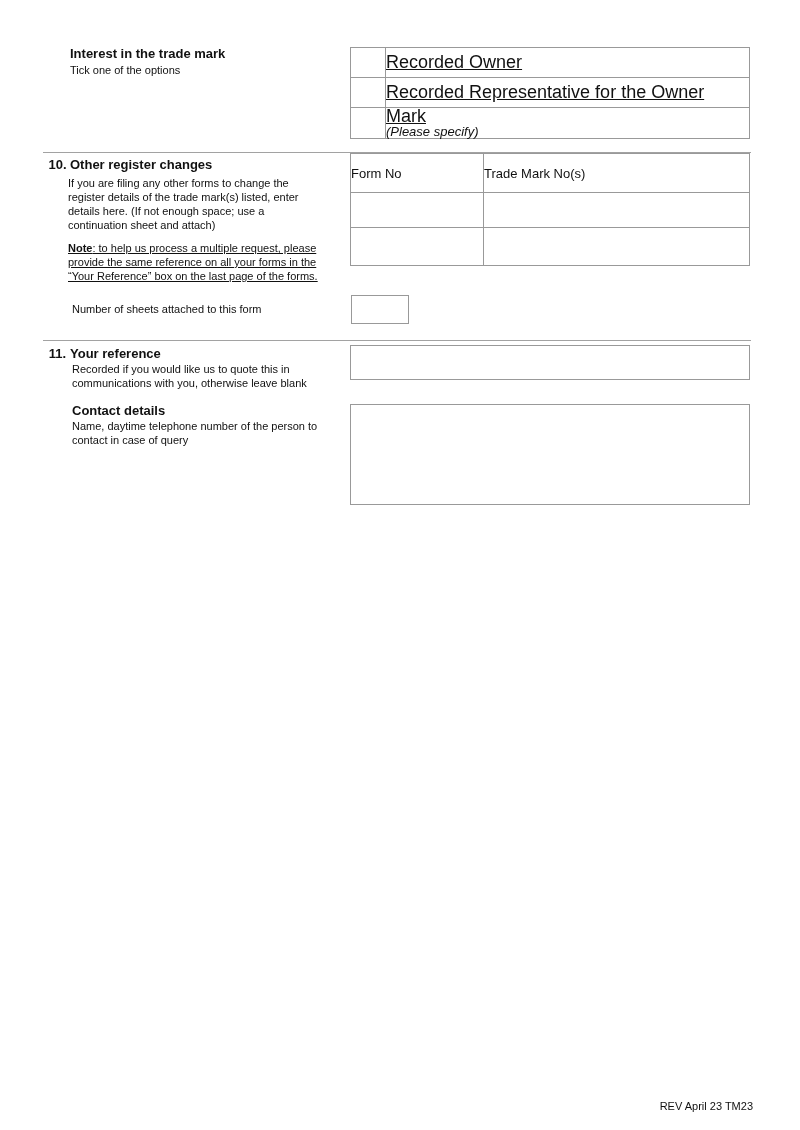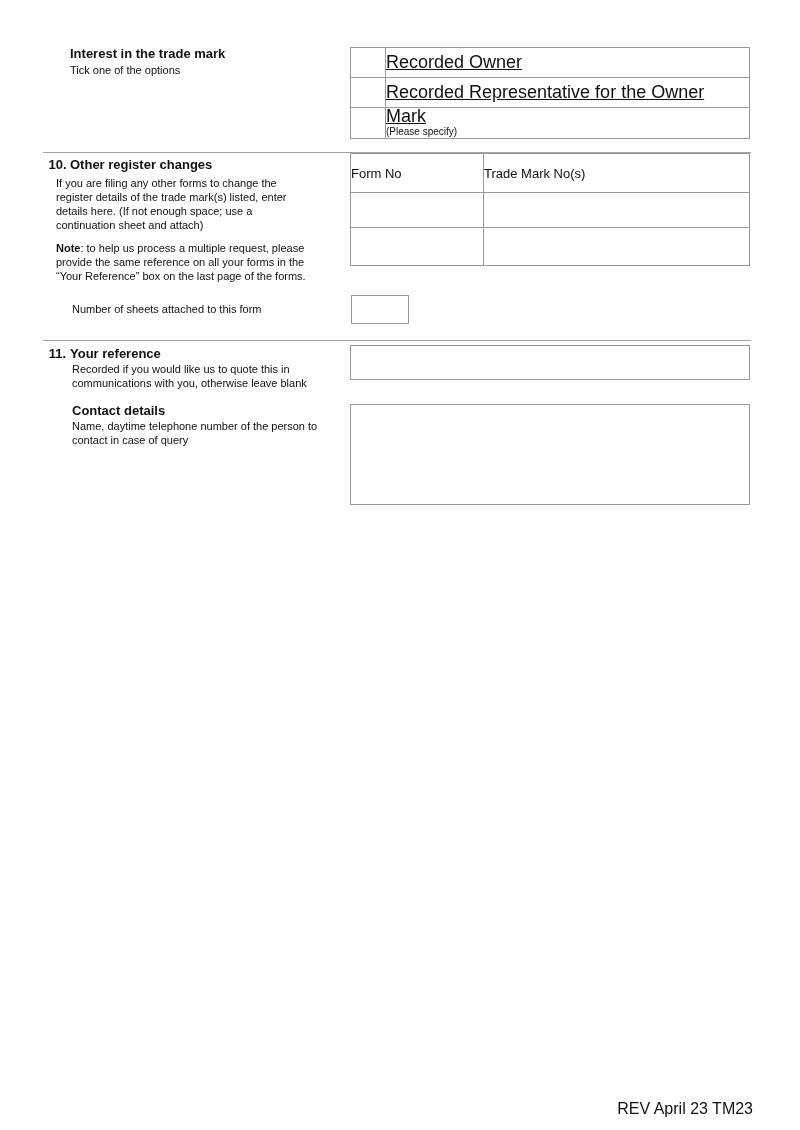--- a/index.html
+++ b/index.html
@@ -20,45 +20,45 @@
     white-space: nowrap;
     text-align: center;
   }
   .numrow { display: flex; }
   .num { width: 25px; flex: 0 0 25px; }
   .body {
     font-size: 11px;
     line-height: 14px;
   }
   .body p { margin: 0; }
-  .body p + p { margin-top: 9px; }
+  .body p + p { margin-top: 9px; text-decoration: underline; }
   table.grid {
     border-collapse: collapse;
     table-layout: fixed;
   }
   table.grid td {
     border: 1px solid #999999;
     vertical-align: middle;
     padding: 0;
   }
   td.opt { padding-left: 8px; }
   .optlabel { font-size: 18px; line-height: 15px; text-decoration: underline; }
-  .specify { font-size: 10px; line-height: 12px; }
+  .specify { font-size: 13px; font-style: italic; line-height: 12px; }
   td.hd { padding-left: 14px; font-size: 13px; }
   .box {
     border: 1px solid #999999;
     background: #ffffff;
     box-sizing: border-box;
   }
   .divider {
     height: 1px;
     background: #a2a2a2;
   }
   .footer {
-    font-size: 16px;
+    font-size: 11px;
     white-space: nowrap;
     text-align: right;
   }
 </style>
 </head>
 <body>
 
 <div class="page">
 
   <div class="abs h" style="left:70px; top:46px;">Interest in the trade mark</div>
@@ -91,21 +91,21 @@
     </tr>
   </tbody>
     </table>
 
   <div class="abs divider" style="left:43px; top:152px; width:708px;"></div>
 
   <div class="abs h numrow" style="left:45px; top:157px;">
     <span class="num">10.</span>
     <span>Other register changes</span>
   </div>
-  <div class="abs body" style="left:56px; top:176px; width:258px;">
+  <div class="abs body" style="left:68px; top:176px; width:258px;">
     <p>If you are filing any other forms to change the register details of the trade mark(s) listed, enter details here. (If not enough space; use a continuation sheet and attach)</p>
     <p><b>Note</b><span>: to help us process a multiple request, please provide the same reference on all your forms in the “Your Reference” box on the last page of the forms.</span></p>
   </div>
   <div class="abs body" style="left:72px; top:302px; width:260px;">Number of sheets attached to this form</div>
 
   <table class="abs grid" style="left:350px; top:153px; width:400px;">
     <colgroup>
         <col style="width:133px;">
         <col>
       </colgroup>

